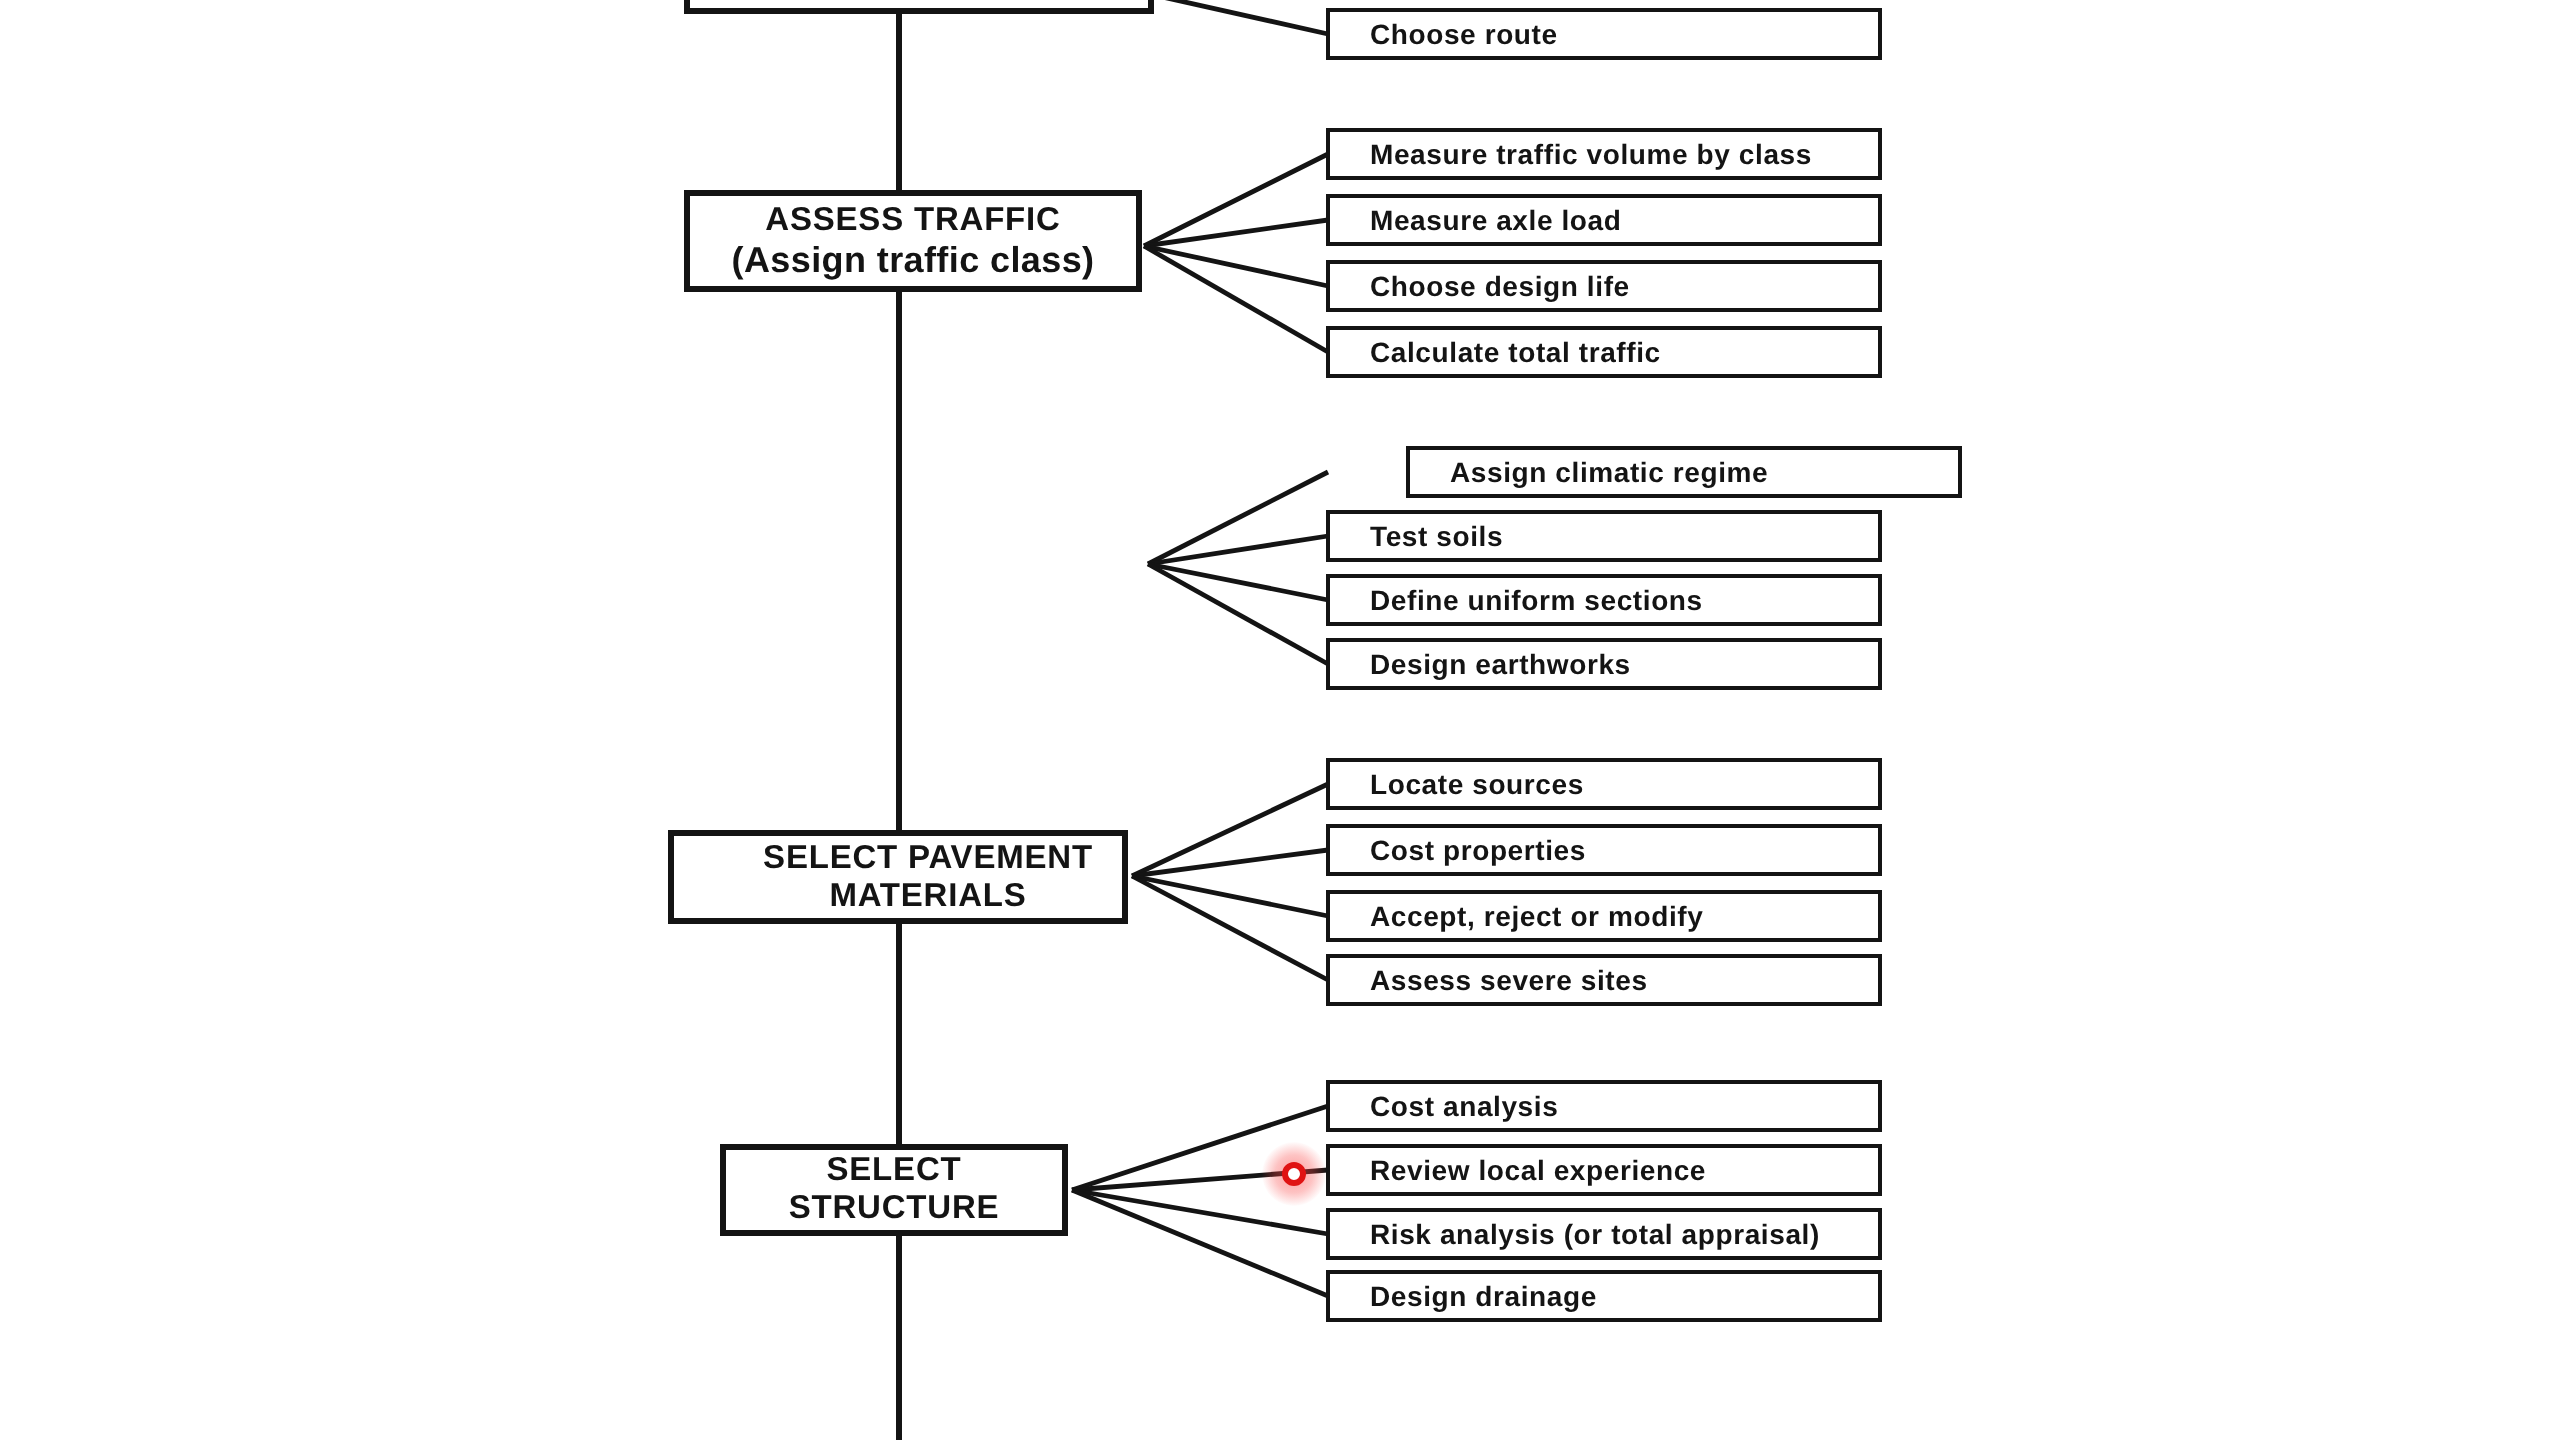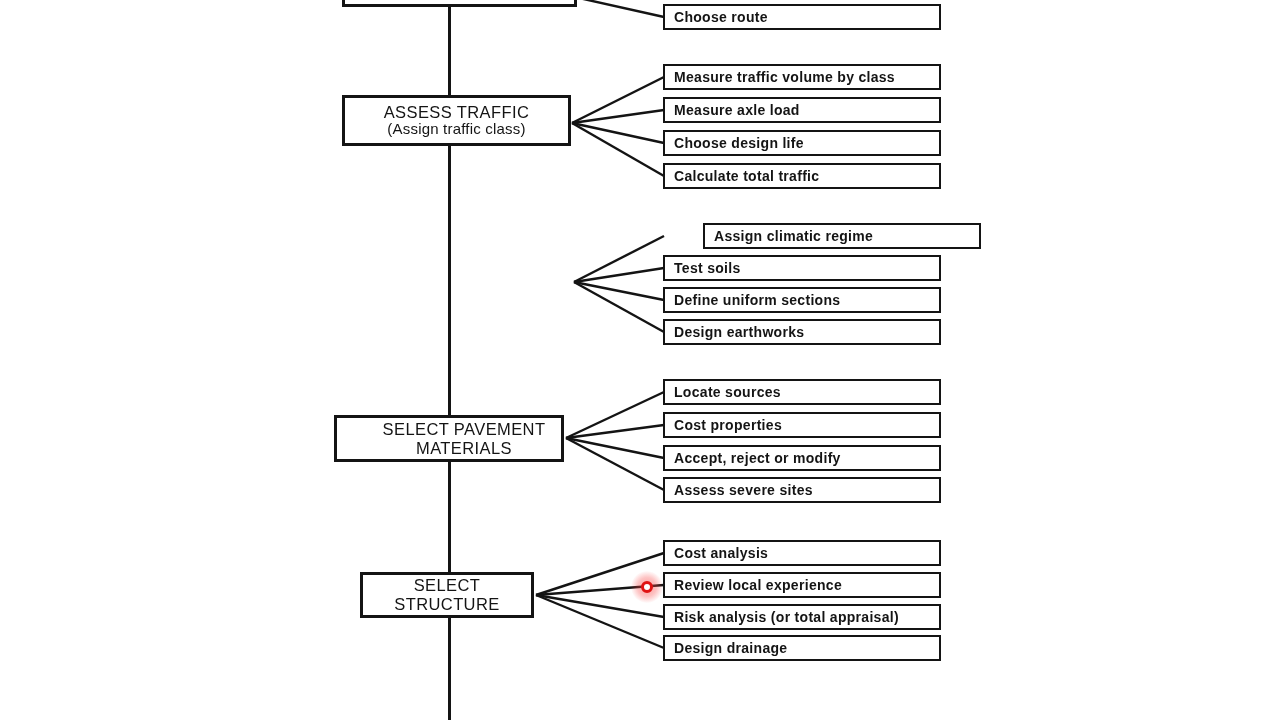--- a/index.html
+++ b/index.html
@@ -8,35 +8,35 @@
     background:#ffffff;
     font-family:"Liberation Sans", sans-serif;
     color:#141414;
   }
   svg.wires{position:absolute;left:0;top:0;z-index:1;}
   
   .lbox{
     position:absolute;z-index:2;box-sizing:border-box;
     background:#ffffff;border:3px solid #141414;
     display:flex;flex-direction:column;align-items:center;justify-content:center;
-    text-align:center;font-weight:400;
+    text-align:center;font-weight:700;
   }
   .lbox span{display:block;line-height:1.13;}
   .lbox .caps{font-size:16.5px;letter-spacing:.4px;}
-  .lbox .paren{font-size:15px;letter-spacing:.2px;}
+  .lbox .paren{font-size:18px;letter-spacing:.2px;}
   
   .rbox{
     position:absolute;z-index:2;box-sizing:border-box;
     left:663px;width:278px;height:26px;
     background:#ffffff;border:2.5px solid #141414;
     display:flex;align-items:center;
   }
   .rbox span{
     font-size:14px;font-weight:700;letter-spacing:.3px;
-    padding-left:9px;white-space:nowrap;
+    padding-left:20px;white-space:nowrap;
   }
   
   .marker-glow{
     position:absolute;z-index:3;left:631px;top:571px;width:32px;height:32px;
     border-radius:50%;pointer-events:none;
     background:radial-gradient(circle,rgba(250,70,70,.55) 0%,rgba(250,70,70,.32) 42%,rgba(250,70,70,0) 72%);
   }
   .marker-ring{
     position:absolute;z-index:4;left:641px;top:581px;width:12px;height:12px;
     box-sizing:border-box;border-radius:50%;

